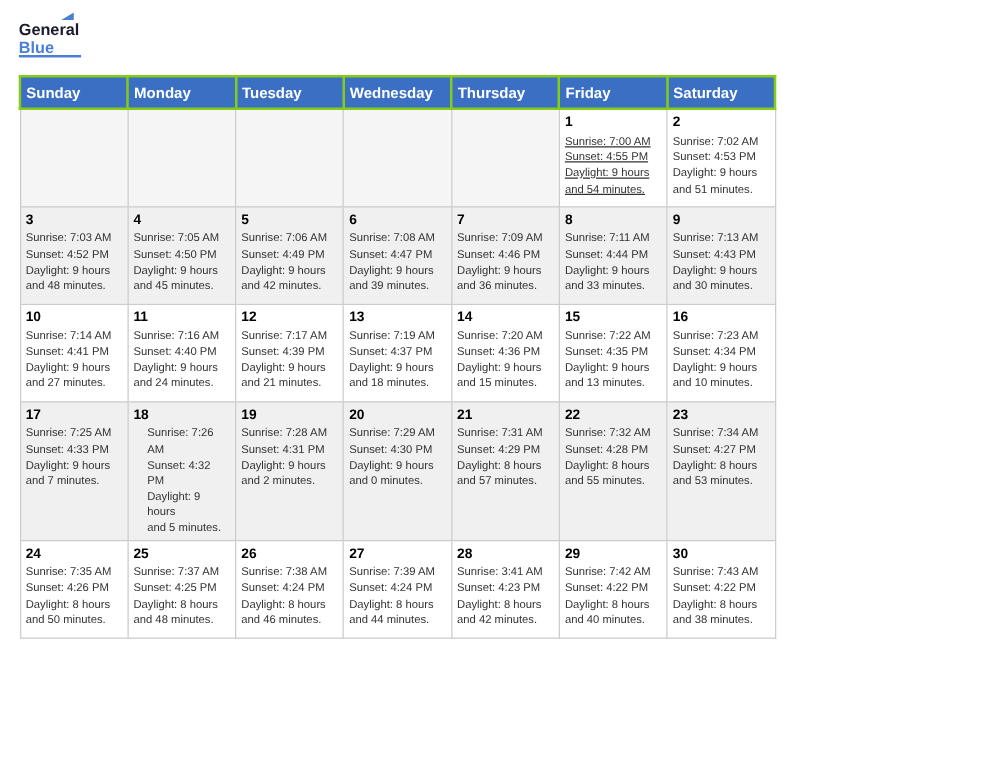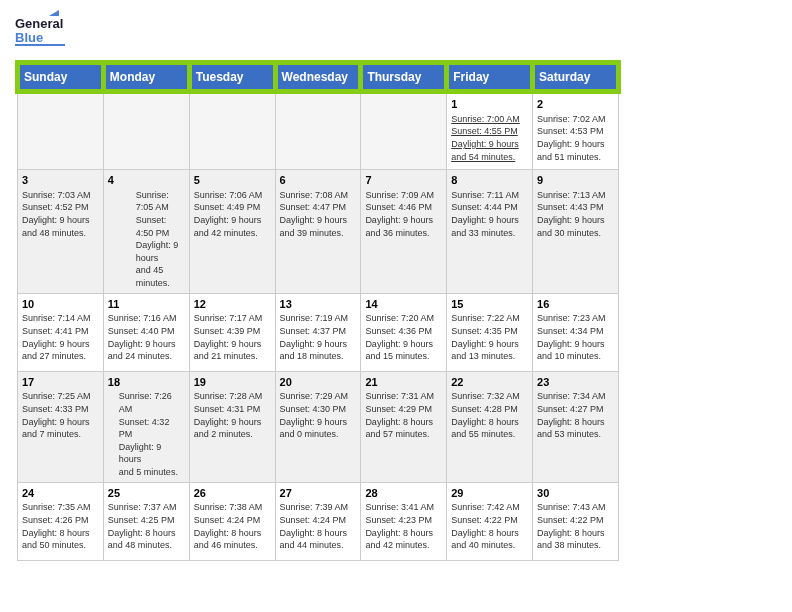--- a/index.html
+++ b/index.html
@@ -37,21 +37,21 @@
       border-collapse: collapse;
       table-layout: fixed;
     }
     th {
       background: #3a6fc4;
       color: #fff;
       font-size: 12px;
       font-weight: bold;
       padding: 5px 4px;
       text-align: left;
-      border: 5px solid #84cc16;
+      border: 2px solid #84cc16;
     }
     td {
       border: 1px solid #ccc;
       vertical-align: top;
       padding: 3px 4px;
       font-size: 9.5px;
       line-height: 1.35;
       height: 78px;
       background: #fff;
     }
@@ -140,21 +140,21 @@
         <tr>
           <td class="shaded">
             <span class="day-num">3</span>
             <div class="day-info" style="white-space: pre-line;">Sunrise: 7:03 AM
 Sunset: 4:52 PM
 Daylight: 9 hours
 and 48 minutes.</div>
           </td>
           <td class="shaded">
             <span class="day-num">4</span>
-            <div class="day-info" style="white-space: pre-line; margin-left: 28px;">Sunrise: 7:05 AM
+            <div class="day-info" style="white-space: pre-line;">Sunrise: 7:05 AM
 Sunset: 4:50 PM
 Daylight: 9 hours
 and 45 minutes.</div>
           </td>
           <td class="shaded">
             <span class="day-num">5</span>
             <div class="day-info" style="white-space: pre-line;">Sunrise: 7:06 AM
 Sunset: 4:49 PM
 Daylight: 9 hours
 and 42 minutes.</div>

